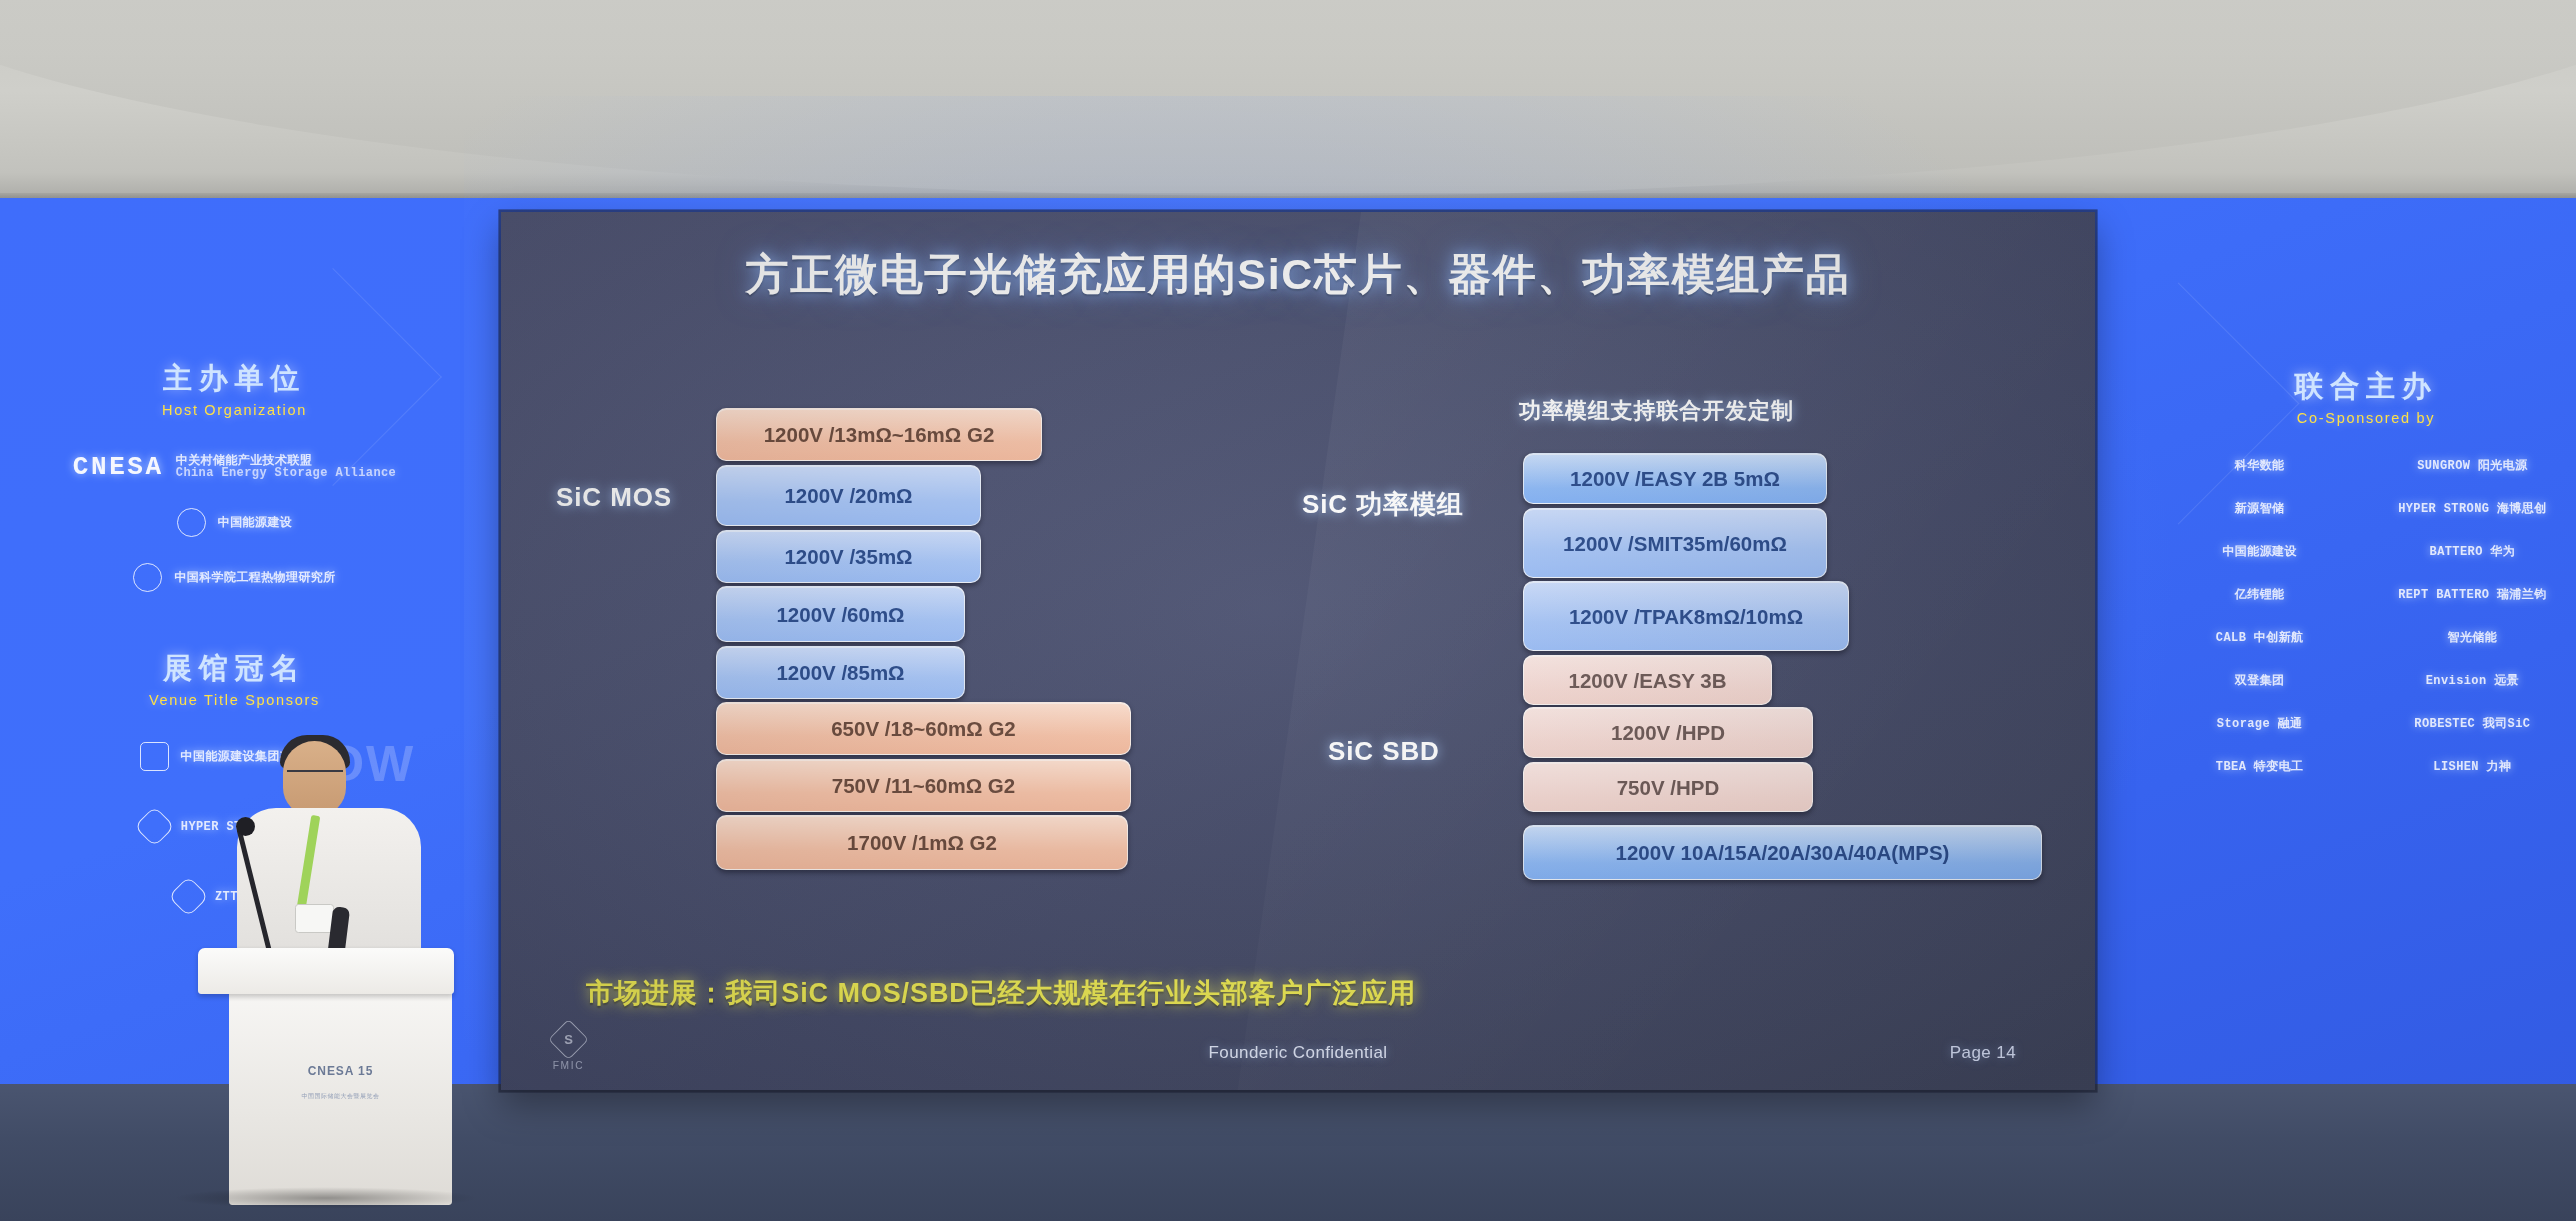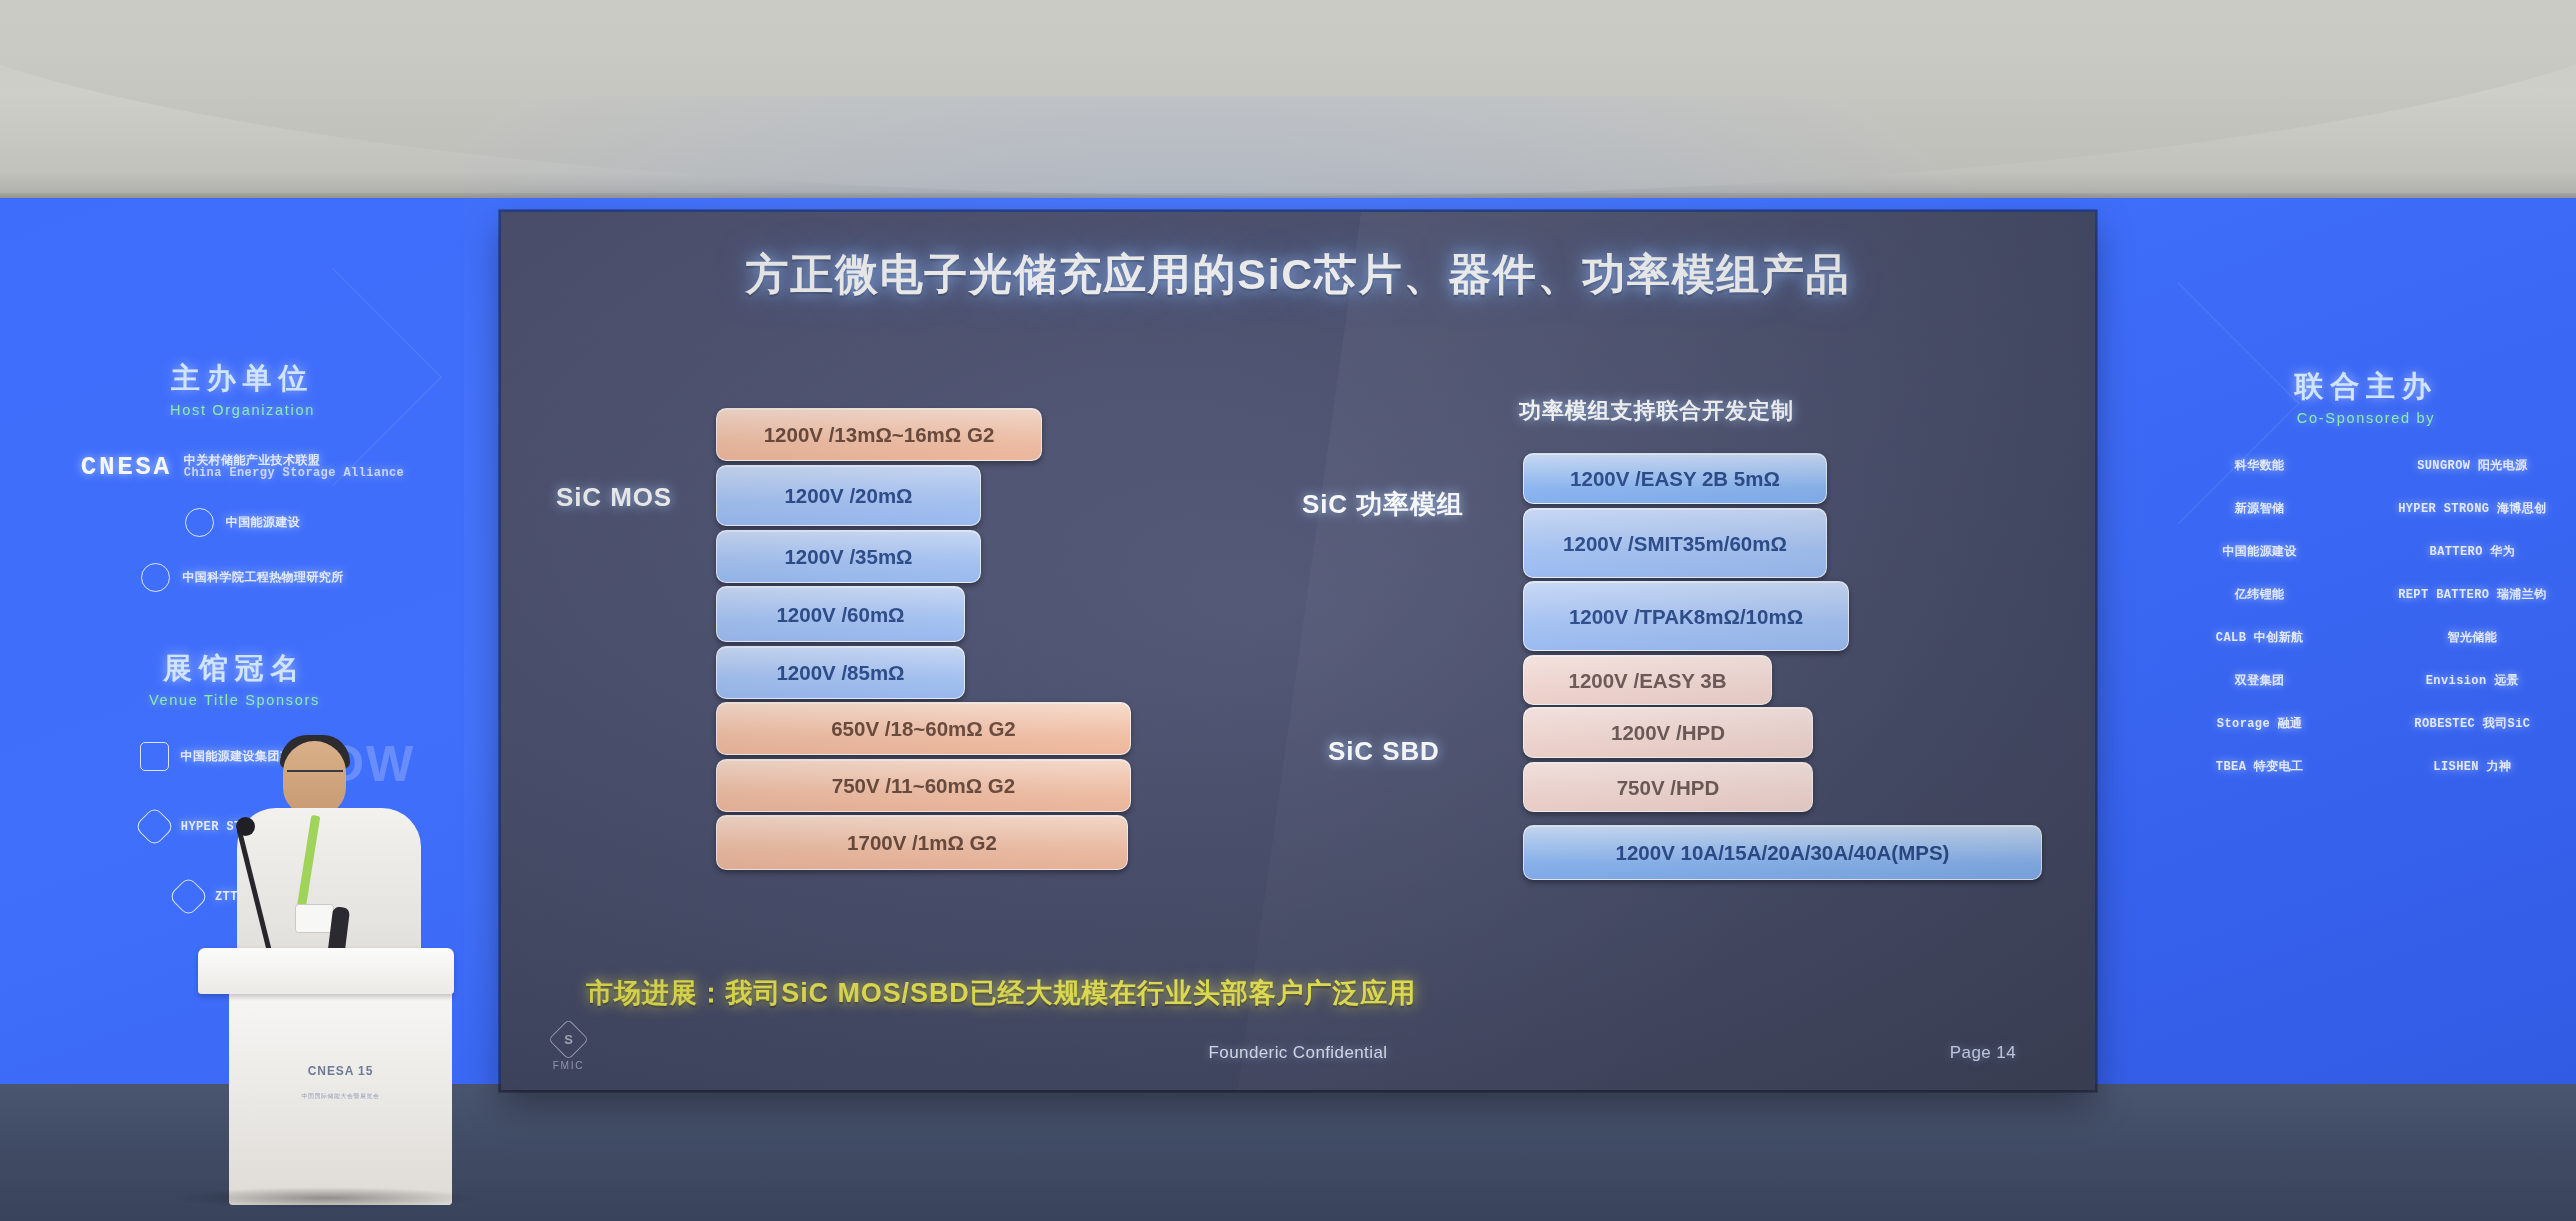--- a/index.html
+++ b/index.html
@@ -60,42 +60,42 @@
     background: linear-gradient(180deg,#4a5570 0%, #414c66 40%, #39435b 100%);
   }
 
   
   .sponsor-col { position:absolute; color:#eaf1ff; text-align:center; }
   .sponsor-head-cn {
     font-size: 29px; font-weight: 700; letter-spacing: 6.8px;
     color:#cfe4ff; text-shadow: 0 0 12px rgba(255,255,255,.55);
   }
   .sponsor-head-en {
-    font-size: 14.5px; letter-spacing: 1.7px; color:#86efac; margin-top:3.4px;
+    font-size: 14.5px; letter-spacing: 1.7px; color:#fde047; margin-top:3.4px;
     text-shadow: 0 0 8.5px rgba(255,255,255,.45);
   }
   .logo-row { display:flex; align-items:center; justify-content:center; gap:12px; }
   .logo-txt {
     font-size: 17px; font-weight:700; color:#ffffff; letter-spacing:0.9px;
     text-shadow: 0 0 8.5px rgba(210,230,255,.85);
     white-space:nowrap; opacity:.95;font-family:Liberation Mono, monospace;
   }
   .logo-txt.small { font-size:12px; font-weight:600; opacity:.85; letter-spacing:0.4px; }
   .logo-txt.big   { font-size:26px; letter-spacing:2.6px; }
   .logo-mark {
     width:29px; height:29px; border-radius:5.1px;
     border:1.7px solid rgba(255,255,255,.9);
     display:inline-block; flex:0 0 auto; opacity:.9;
   }
   .logo-mark.round { border-radius:50%; }
   .logo-mark.hex { border-radius:30%; transform:rotate(45deg); }
   .logo-stack { display:flex; flex-direction:column; align-items:flex-start; line-height:1.05;}
 
   
-  #left-sponsors  { left: 42px;  top: 359px; width: 401px; }
+  #left-sponsors  { left: 34px;  top: 359px; width: 401px; }
   #left-venue     { left: 34px;  top: 649px; width: 401px; }
   
   #right-sponsors { left: 2161px; top: 367px; width: 410px; }
 
   .sp-block { margin-top: 34px; display:flex; flex-direction:column; gap:26px; align-items:center;}
   .sp-grid  { margin-top: 31px; display:grid; grid-template-columns: 1fr 1fr; gap: 26px 15.4px; align-items:center;}
 
   
   #screen {
     position: absolute;

